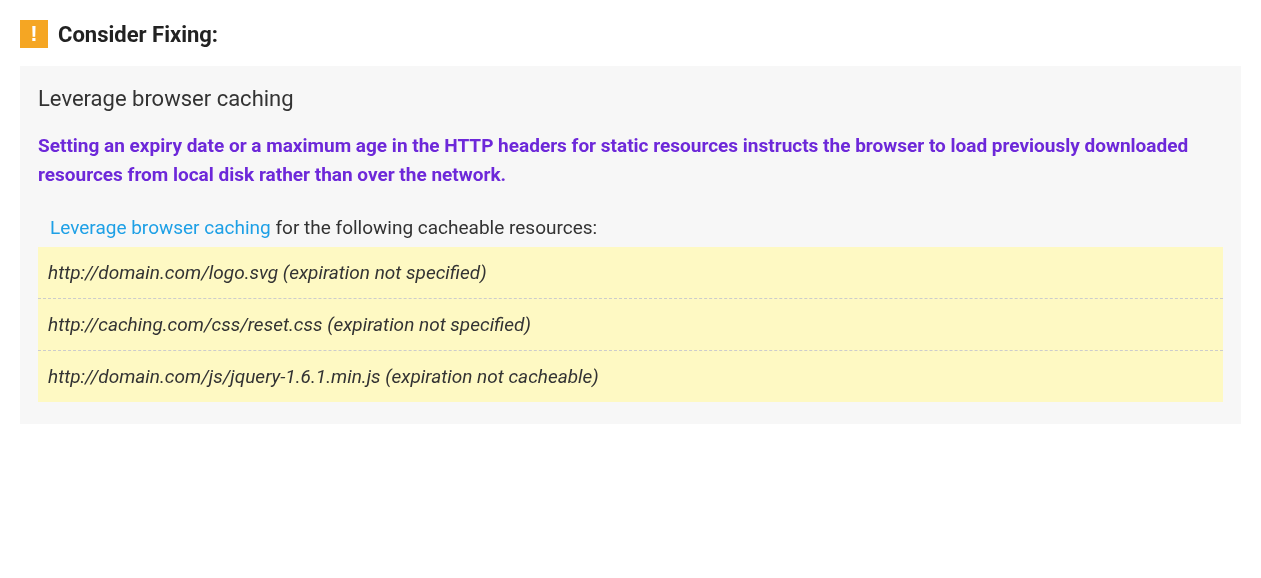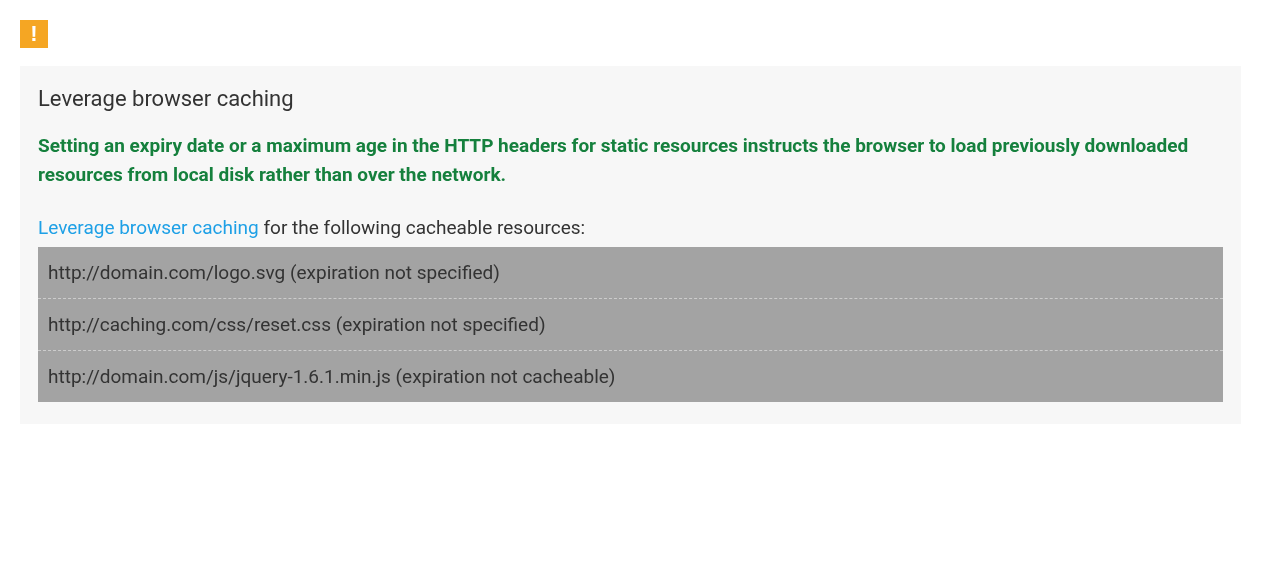--- a/index.html
+++ b/index.html
@@ -41,54 +41,56 @@
   }
   .panel-title {
     font-size: 22px;
     font-weight: 400;
     color: #333;
     margin: 2px 0 20px 0;
   }
   .panel-desc {
     font-size: 19px;
     font-weight: 700;
-    color: #15803d;
+    color: #6d28d9;
     line-height: 1.55;
     margin: 0 0 26px 0;
   }
   .panel-hint {
     font-size: 19px;
     font-weight: 400;
     color: #333;
-    margin: 0 0 8px 0;
+    margin: 0 0 8px 12px;
   }
   .panel-hint a {
     color: #1ea0e6;
     text-decoration: none;
   }
   .resource-list {
-    background: #a3a3a3;
+    background: #fef9c3;
+    font-style: italic;
   }
   .resource-item {
     font-size: 19px;
     color: #333;
     padding: 14px 10px;
     border-bottom: 1px dashed #ccc;
   }
   .resource-item:last-child {
     border-bottom: none;
   }
 </style>
 </head>
 <body>
 
 <div class="section-header">
   <div class="warn-badge">
     <span>!</span>
   </div>
+  <div class="section-title">Consider Fixing:</div>
 </div>
 
 <div class="panel">
   <div class="panel-title">Leverage browser caching</div>
   <p class="panel-desc">Setting an expiry date or a maximum age in the HTTP headers for static resources instructs the browser to load previously downloaded resources from local disk rather than over the network.</p>
   <p class="panel-hint">
     <a href="#">Leverage browser caching</a><span> for the following cacheable resources:</span>
   </p>
   <div class="resource-list">
     <div class="resource-item">http://domain.com/logo.svg (expiration not specified)</div>

